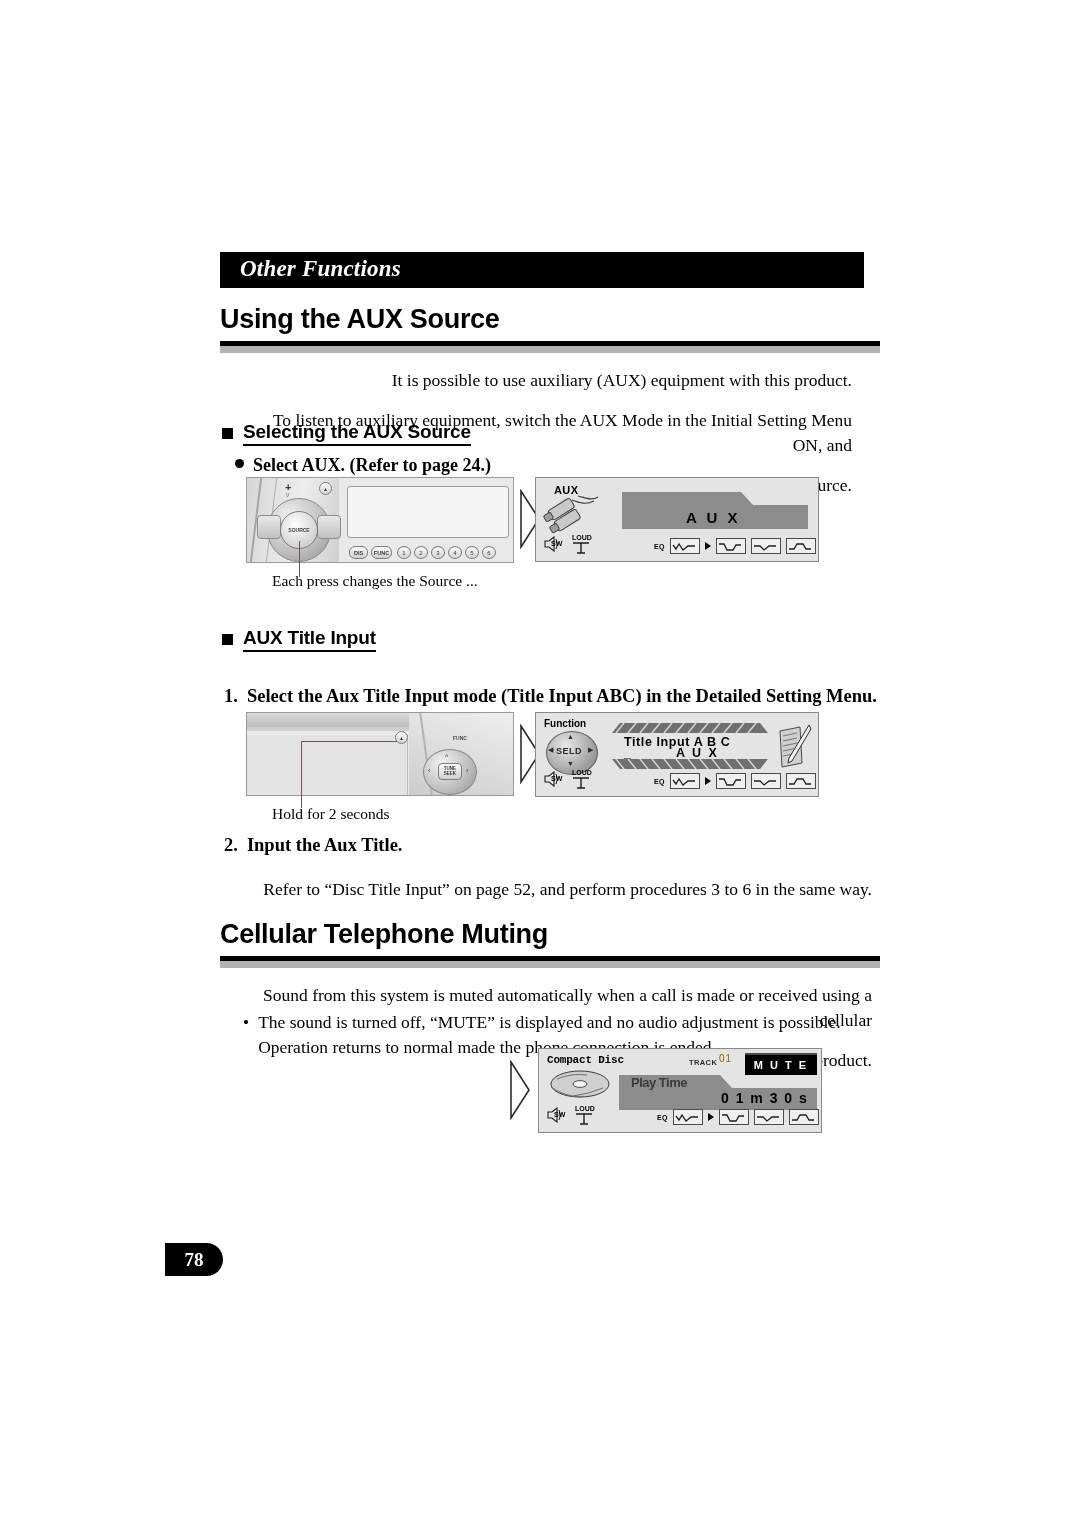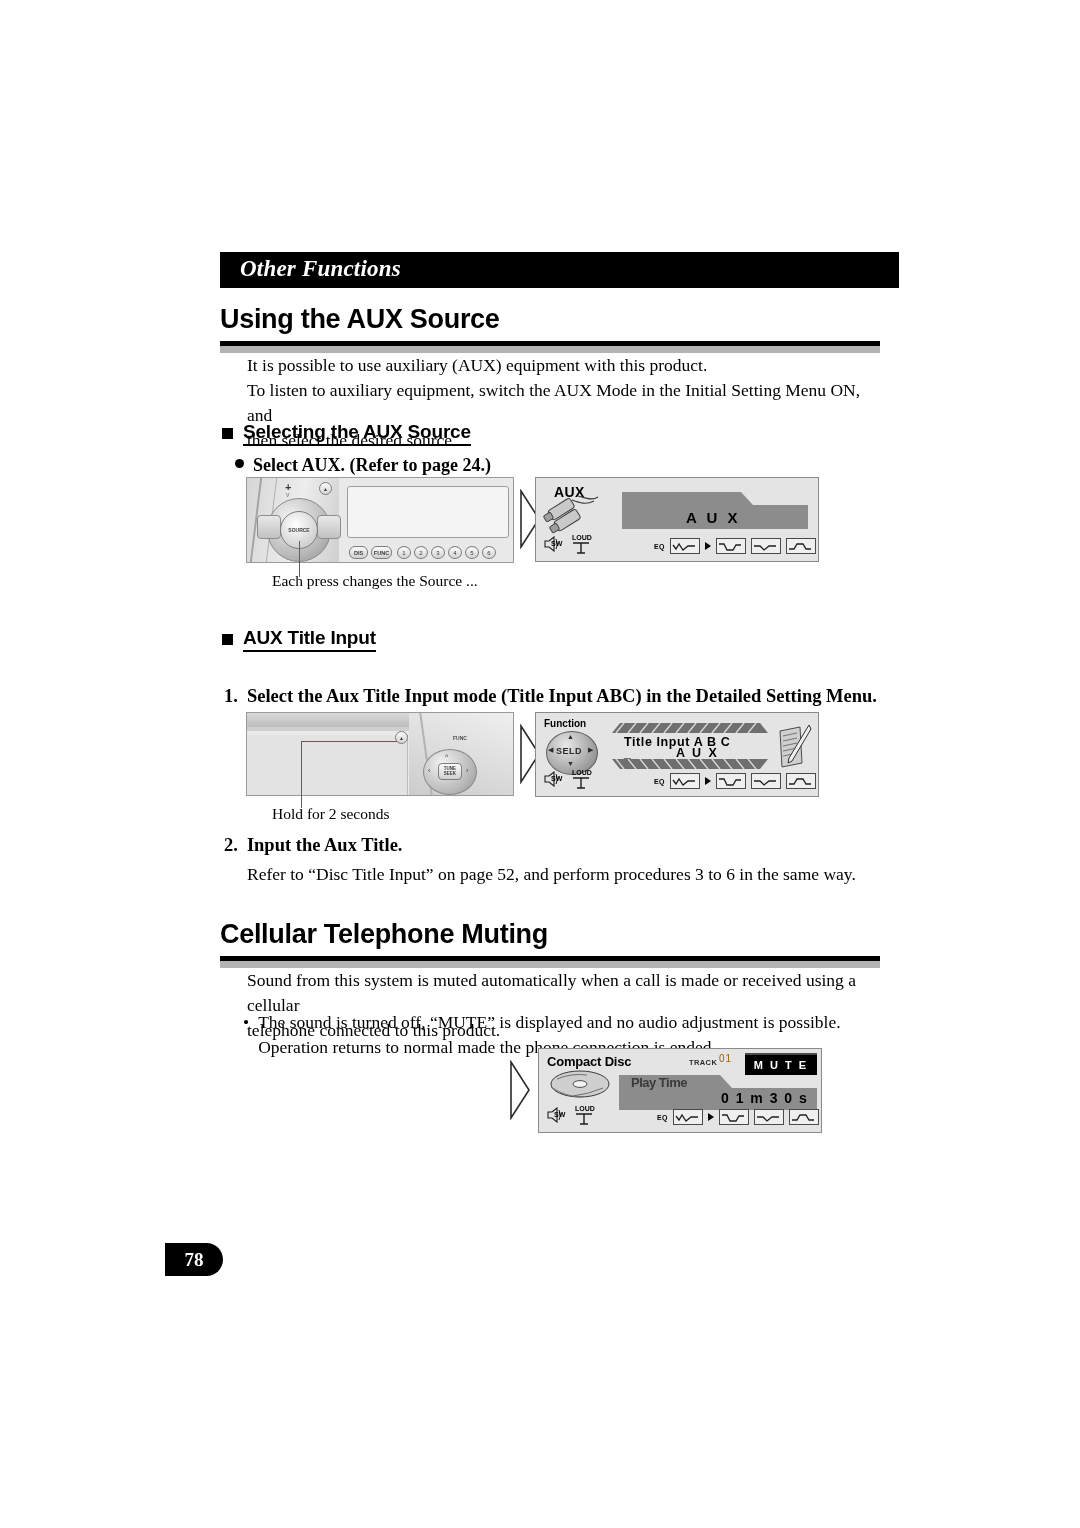--- a/index.html
+++ b/index.html
@@ -24,21 +24,20 @@
   }
 
   
   .chapter-banner {
     position: absolute;
     left: 220px;
     top: 252px;
     width: 644px;
     height: 36px;
     background: #000;
-    padding-left: 35px;
   }
   .chapter-banner-label {
     position: absolute;
     left: 20px;
     top: 50%;
     transform: translateY(-52%);
     color: #fff;
     font-family: "Liberation Serif", serif;
     font-style: italic;
     font-weight: bold;
@@ -128,21 +127,21 @@
   .num-step .num { flex: none; }
   .num-step .txt { white-space: nowrap; }
 
   
   .body-text {
     position: absolute;
     font-family: "Liberation Serif", serif;
     font-size: 17.5px;
     line-height: 1.42;
   }
-  .body-text p { margin: 0; }
+  .body-text p { margin: 15px; text-align: right; }
 
   .bullet-list {
     position: absolute;
     font-family: "Liberation Serif", serif;
     font-size: 17.5px;
     line-height: 1.42;
   }
   .bullet-item {
     display: flex;
     gap: 9px;
@@ -177,21 +176,21 @@
   .lcd {
     position: absolute;
     background: #e4e4e4;
     border: 1px solid #8a8a8a;
     overflow: hidden;
   }
   .lcd-label {
     position: absolute;
     font-family: "Liberation Sans", sans-serif;
     font-weight: bold;
-    font-size: 14px;
+    font-size: 11px;
     letter-spacing: 0.4px;
     color: #000;
   }
   .lcd-bigtext {
     position: absolute;
     font-family: "Liberation Sans", sans-serif;
     font-weight: bold;
     color: #000;
     white-space: nowrap;
   }
@@ -616,21 +615,21 @@
   </div>
 
   <div class="figure" style="left:508px; top:1048px; width:360px; height:100px;">
 
     <svg class="arrow-tri" style="left:0px; top:12px;" width="24" height="60" viewBox="0 0 24 60">
       <path d="M3 2 L21 30 L3 58 Z" fill="#ffffff" stroke="#2b2b2b" stroke-width="1.6"></path>
     </svg>
 
     <div class="lcd" style="left:30px; top:0px; width:282px; height:83px;">
 
-      <div style="position:absolute;left:8px;top:5px;font-family:Liberation Sans, sans-serif;font-weight:bold;font-size:13px;letter-spacing:-0.2px;">Compact Disc</div>
+      <div style="position:absolute;left:8px;top:5px;font-family:Liberation Mono, monospace;font-weight:bold;font-size:11px;letter-spacing:-0.2px;">Compact Disc</div>
 
       <svg style="position:absolute;left:10px;top:18px;" width="62" height="34" viewBox="0 0 62 34">
         <ellipse cx="31" cy="17" rx="29" ry="13" fill="#cfcfcf" stroke="#3c3c3c" stroke-width="1"></ellipse>
         <ellipse cx="31" cy="17" rx="7" ry="3.4" fill="#f2f2f2" stroke="#3c3c3c" stroke-width="0.9"></ellipse>
         <path d="M8 12 Q22 6 38 8" stroke="#6d6d6d" stroke-width="1" fill="none"></path>
         <path d="M24 29 Q40 27 54 21" stroke="#6d6d6d" stroke-width="1" fill="none"></path>
         <path d="M2 20 Q16 30 34 30" stroke="#6d6d6d" stroke-width="1" fill="none"></path>
       </svg>
 
       <div style="position:absolute;left:150px;top:9px;font-family:'Liberation Sans',sans-serif;font-weight:bold;font-size:7.5px;letter-spacing:0.4px;color:#2b2b2b;">TRACK</div>

